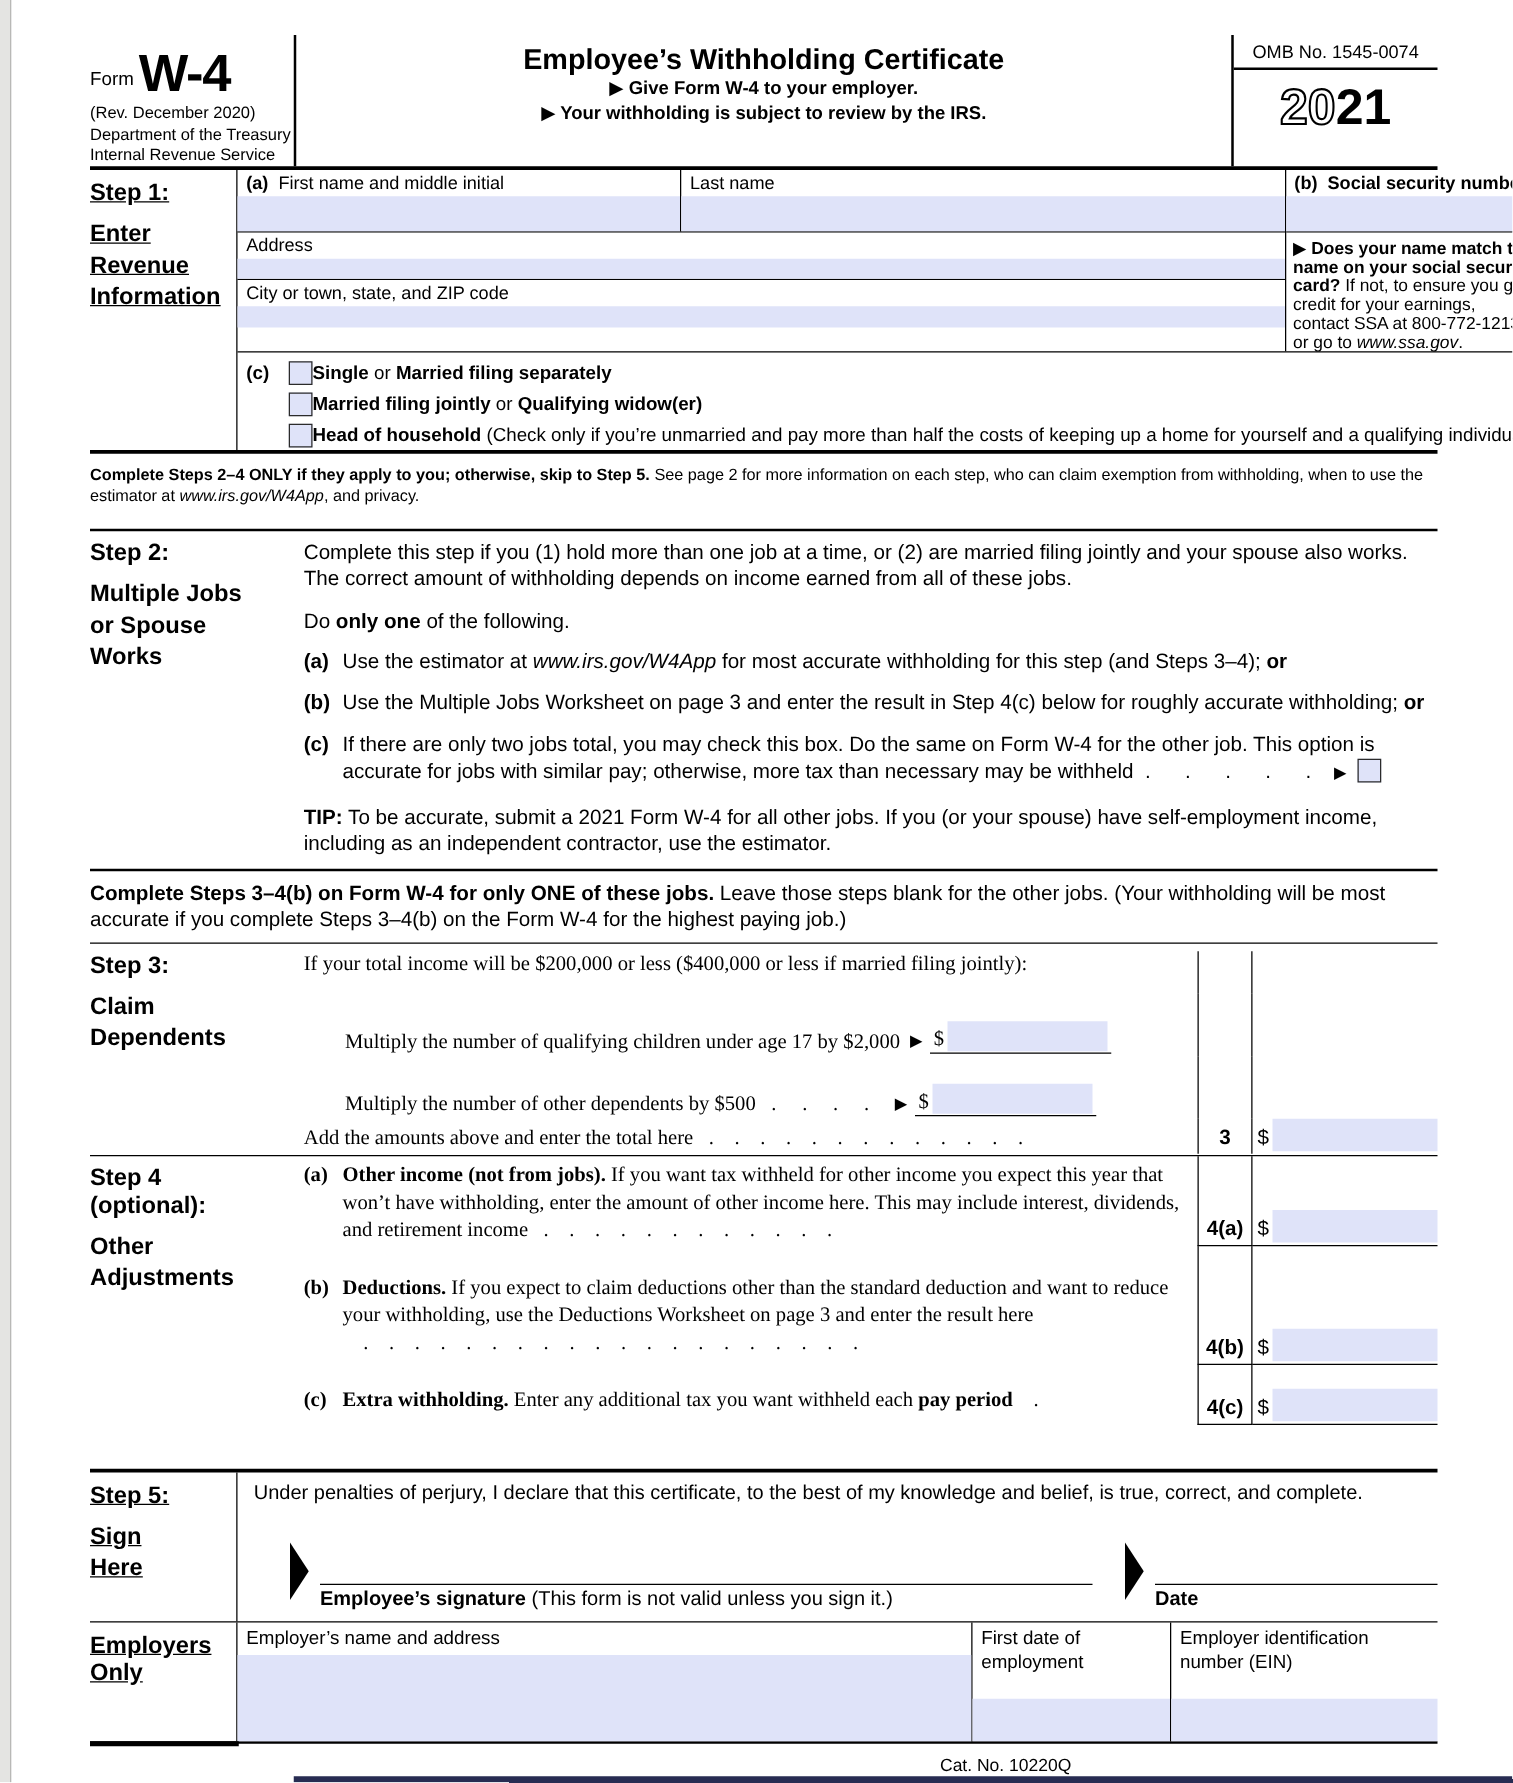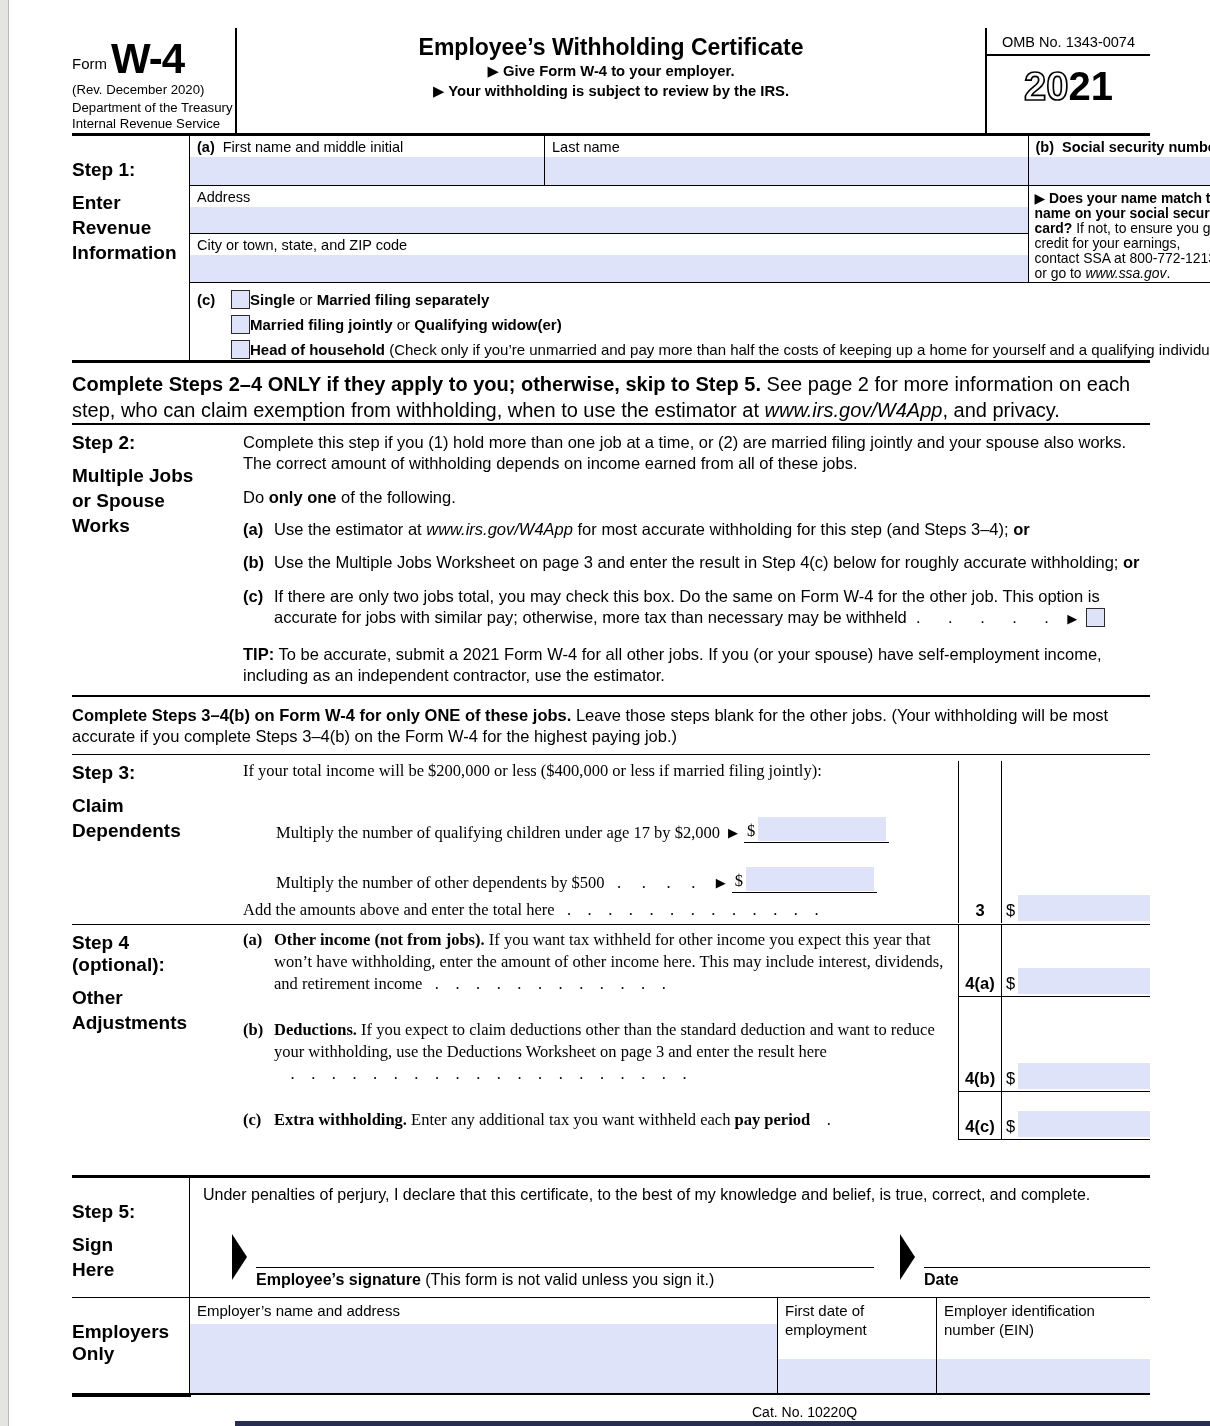--- a/index.html
+++ b/index.html
@@ -29,44 +29,44 @@
   .cbox { width:19px; height:19px; border:1.6px solid #2b2b2b; background:var(--input-bg,#dfe3f9); flex:none; }
   .dots { white-space:pre; }
   .arrow { font-size:13px; }
   .b { font-weight:bold; }
   .i { font-style:italic; }
   .steplbl { font-size:19px; font-weight:bold; }
   .stepsub { font-size:19px; font-weight:bold; margin-top:9px; line-height:1.32; }
 
   
   .step1 { display:flex; height:227px; border-bottom:3px solid #000; }
-  .lblcol { width:118px; border-right:1.5px solid #000; padding-top:23px; flex:none; }
+  .lblcol { width:118px; border-right:1.5px solid #000; padding-top:8px; flex:none;text-decoration:underline; }
   .s1main { flex:1; display:flex; flex-direction:column; }
   .s1top { display:flex; height:151px; border-bottom:1px solid #000; }
   .s1fields { flex:1; display:flex; flex-direction:column; }
-  .frow { border-bottom:1px solid #000; height:48px; display:flex; flex-direction:column; }
+  .frow { border-bottom:1px solid #000; height:38px; display:flex; flex-direction:column; }
   .frow:last-child { border-bottom:none; }
   .fnrow { display:flex; border-bottom:1px solid #000; height:50px; }
   .fnleft { width:355px; border-right:1px solid #000; display:flex; flex-direction:column; }
   .fnright { flex:1; display:flex; flex-direction:column; }
   .flabel { font-size:14.5px; padding:3px 0 2px 7px; }
   .flabel .b { margin-right:8px; }
   .finput { flex:1; margin:0; }
   .s1right { width:202px; border-left:1px solid #000; flex:none; display:flex; flex-direction:column; }
   .ssnblock { height:50px; border-bottom:1px solid #000; display:flex; flex-direction:column; }
   .ssnlabel { font-size:14.5px; font-weight:bold; padding:3px 0 2px 6px; }
   .ssnlabel .b { margin-right:8px; }
   .ssnnote { font-size:13.9px; line-height:1.08; padding:5px 2px 0 5px; }
   .s1c { flex:1; padding-top:7px; }
   .filing-row { display:flex; align-items:center; margin-bottom:6px; }
   .ctag { width:41px; font-weight:bold; font-size:15px; padding-left:7px; flex:none; }
   .ctext { margin-left:0; font-size:15px; white-space:nowrap; }
 
   
-  .note24 { height:62px; border-bottom:2px solid #000; font-size:20px; line-height:1.28; padding-top:9px; }
+  .note24 { height:62px; border-bottom:2px solid #000; font-size:13px; line-height:1.28; padding-top:9px; }
   .note34 { height:58px; border-bottom:1.5px solid #000; font-size:16.5px; line-height:1.28; padding-top:8px; }
 
   
   .step2 { display:flex; height:272px; border-bottom:2px solid #000; overflow:hidden; }
   .lblcol2 { width:171px; padding-top:7px; flex:none; }
   .s2content { flex:1; font-size:16.5px; padding-top:7px; }
   .s2intro { line-height:1.3; }
   .doline { margin-top:13px; }
   .item { display:flex; margin-top:12px; line-height:1.3; }
   .itag { width:31px; font-weight:bold; flex:none; }
@@ -146,21 +146,21 @@
       <div class="hsmall">(Rev. December 2020)</div>
       <div class="hsmall" style="margin-top:2px;">Department of the Treasury</div>
       <div class="hsmall" style="margin-top:0;">Internal Revenue Service</div>
     </div>
     <div class="hcenter">
       <div class="htitle">Employee’s Withholding Certificate</div>
       <div class="hbullet">▶ Give Form W-4 to your employer.</div>
       <div class="hbullet">▶ Your withholding is subject to review by the IRS.</div>
     </div>
     <div class="hright">
-      <div class="omb">OMB No. 1343-0074</div>
+      <div class="omb">OMB No. 1545-0074</div>
       <div class="year"><span class="yr-outline">20</span><span>21</span></div>
     </div>
   </div>
 
   <div class="step1">
     <div class="lblcol">
       <div class="steplbl">Step 1:</div>
       <div class="stepsub" style="max-width:112px;">Enter Revenue Information</div>
     </div>
     <div class="s1main">

